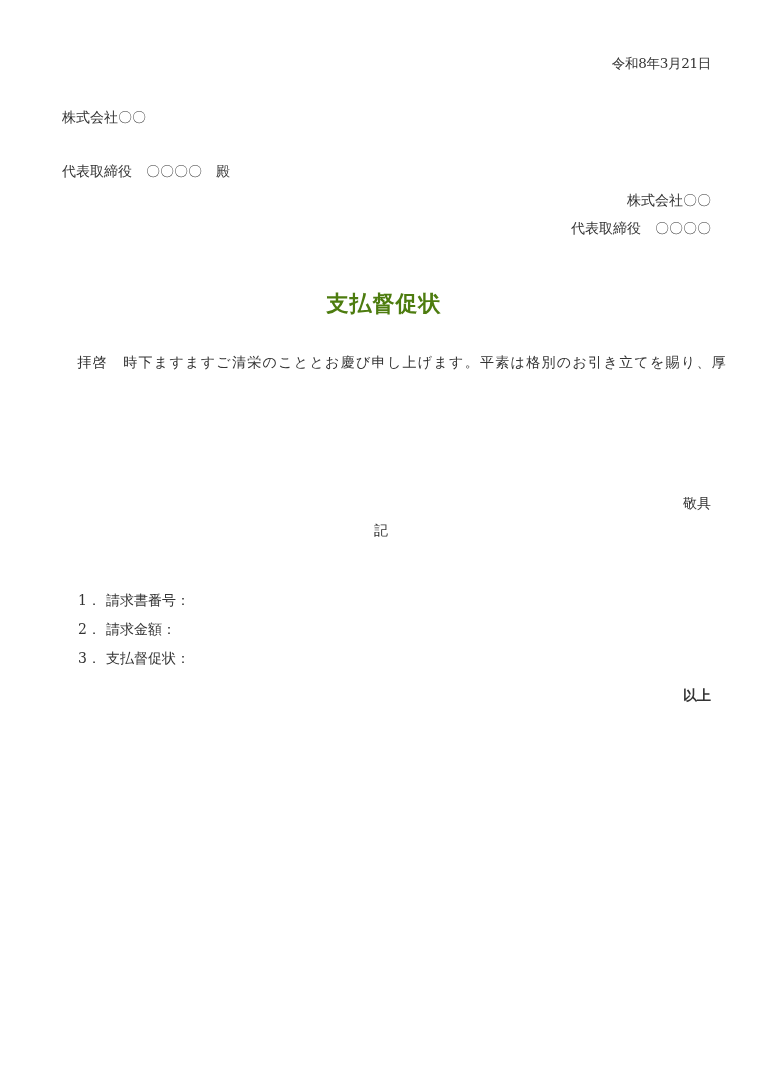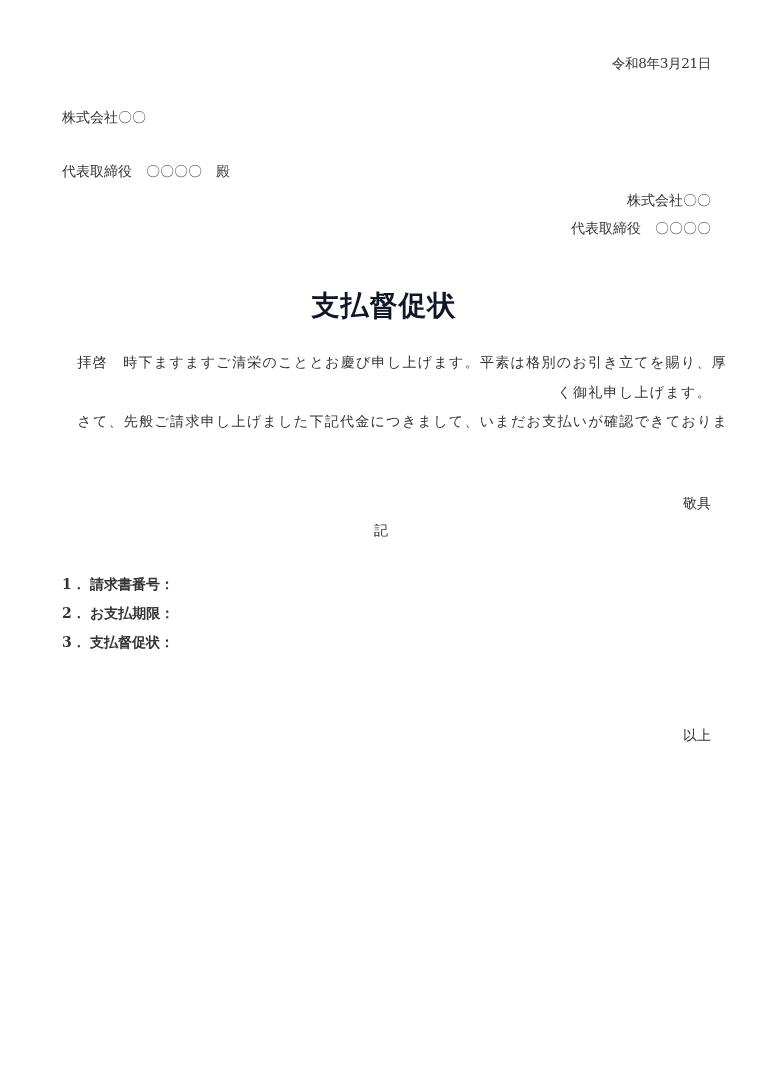--- a/index.html
+++ b/index.html
@@ -34,98 +34,95 @@
     .recipient-rep { top: 140px; margin-top: 24px; }
 
     .sender-company { top: 193px; }
     .sender-rep { top: 221px; }
 
     .title {
       top: 292px;
       left: 0;
       width: 768px;
       text-align: center;
-      font-size: 28px;
+      font-size: 22px;
       font-weight: bold;
-      color: #0f172a;
+      color: #4d7c0f;
       letter-spacing: 1px;
     }
 
     .body-text {
       position: absolute;
       left: 62px;
       width: 650px;
       font-size: 14px;
       line-height: 29.5px;
       letter-spacing: 1.3px;
     }
-    .body-line { display: block; white-space: nowrap; text-align: right; }
+    .body-line { display: block; white-space: nowrap; }
     .para1 { top: 348px; }
     .para2 { top: 407px; }
 
     .closing { top: 496px; }
     .ki {
       top: 523px;
       left: 0;
       width: 762px;
       text-align: center;
     }
 
     .list {
       position: absolute;
       left: 62px;
       top: 576px;
-      margin: 0;
+      margin: 16px;
       padding: 0;
       list-style: none;
-      font-weight: bold;
     }
     .list li {
       height: 29px;
       line-height: 16px;
       white-space: nowrap;
     }
     .list .num { display: inline-block; width: 28px; }
 
-    .ijo { top: 728px; }
+    .ijo { top: 688px; font-weight: bold; }
   </style>
 </head>
 <body>
 
 <div class="page">
 
   <div class="abs right date">令和8年3月21日</div>
 
   <div class="abs left recipient-company">株式会社〇〇</div>
   <div class="abs left recipient-rep">代表取締役　〇〇〇〇　殿</div>
 
   <div class="abs right sender-company">株式会社〇〇</div>
   <div class="abs right sender-rep">代表取締役　〇〇〇〇</div>
 
   <div class="abs title">支払督促状</div>
 
   <div class="body-text para1">
     <span class="body-line">　拝啓　時下ますますご清栄のこととお慶び申し上げます。平素は格別のお引き立てを賜り、厚</span>
-    <span class="body-line">く御礼申し上げます。</span>
   </div>
 
   <div class="body-text para2">
-    <span class="body-line">　さて、先般ご請求申し上げました下記代金につきまして、いまだお支払いが確認できておりま</span>
   </div>
 
   <div class="abs right closing">敬具</div>
 
   <div class="abs ki">記</div>
 
   <ul class="list">
     <li>
       <span class="num">1．</span><span>請求書番号：</span>
     </li>
     <li>
-      <span class="num">2．</span><span>お支払期限：</span>
+      <span class="num">2．</span><span>請求金額：</span>
     </li>
     <li>
       <span class="num">3．</span><span>支払督促状：</span>
     </li>
   </ul>
 
   <div class="abs right ijo">以上</div>
 
 </div>
 

